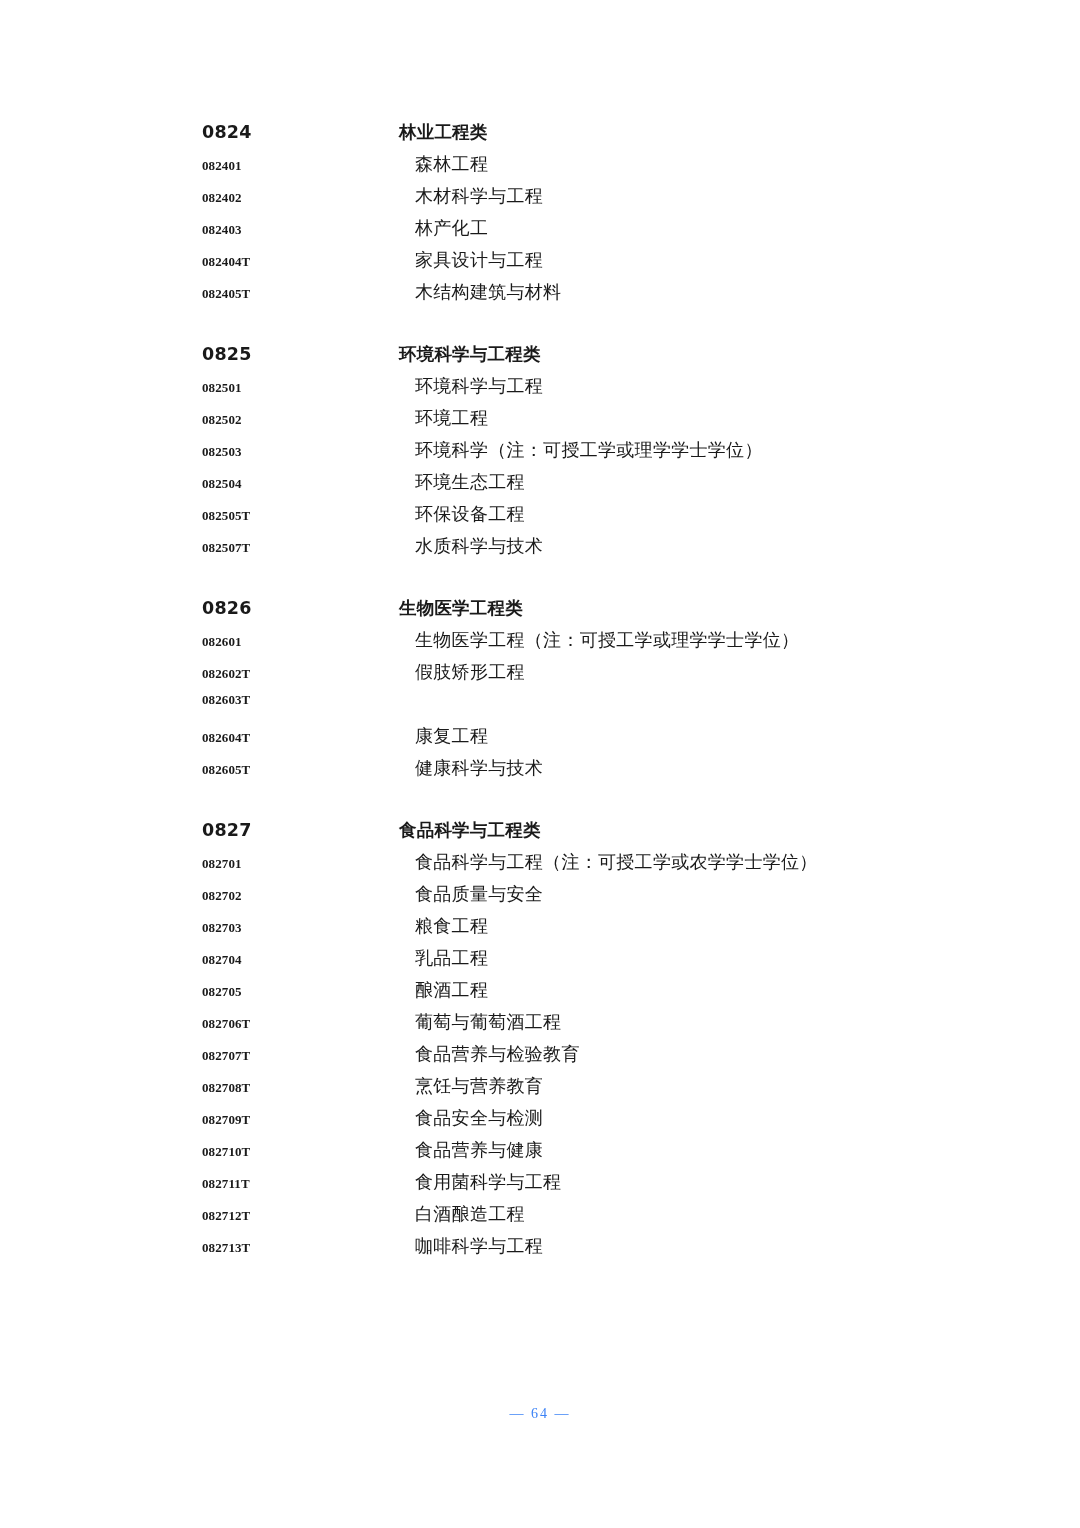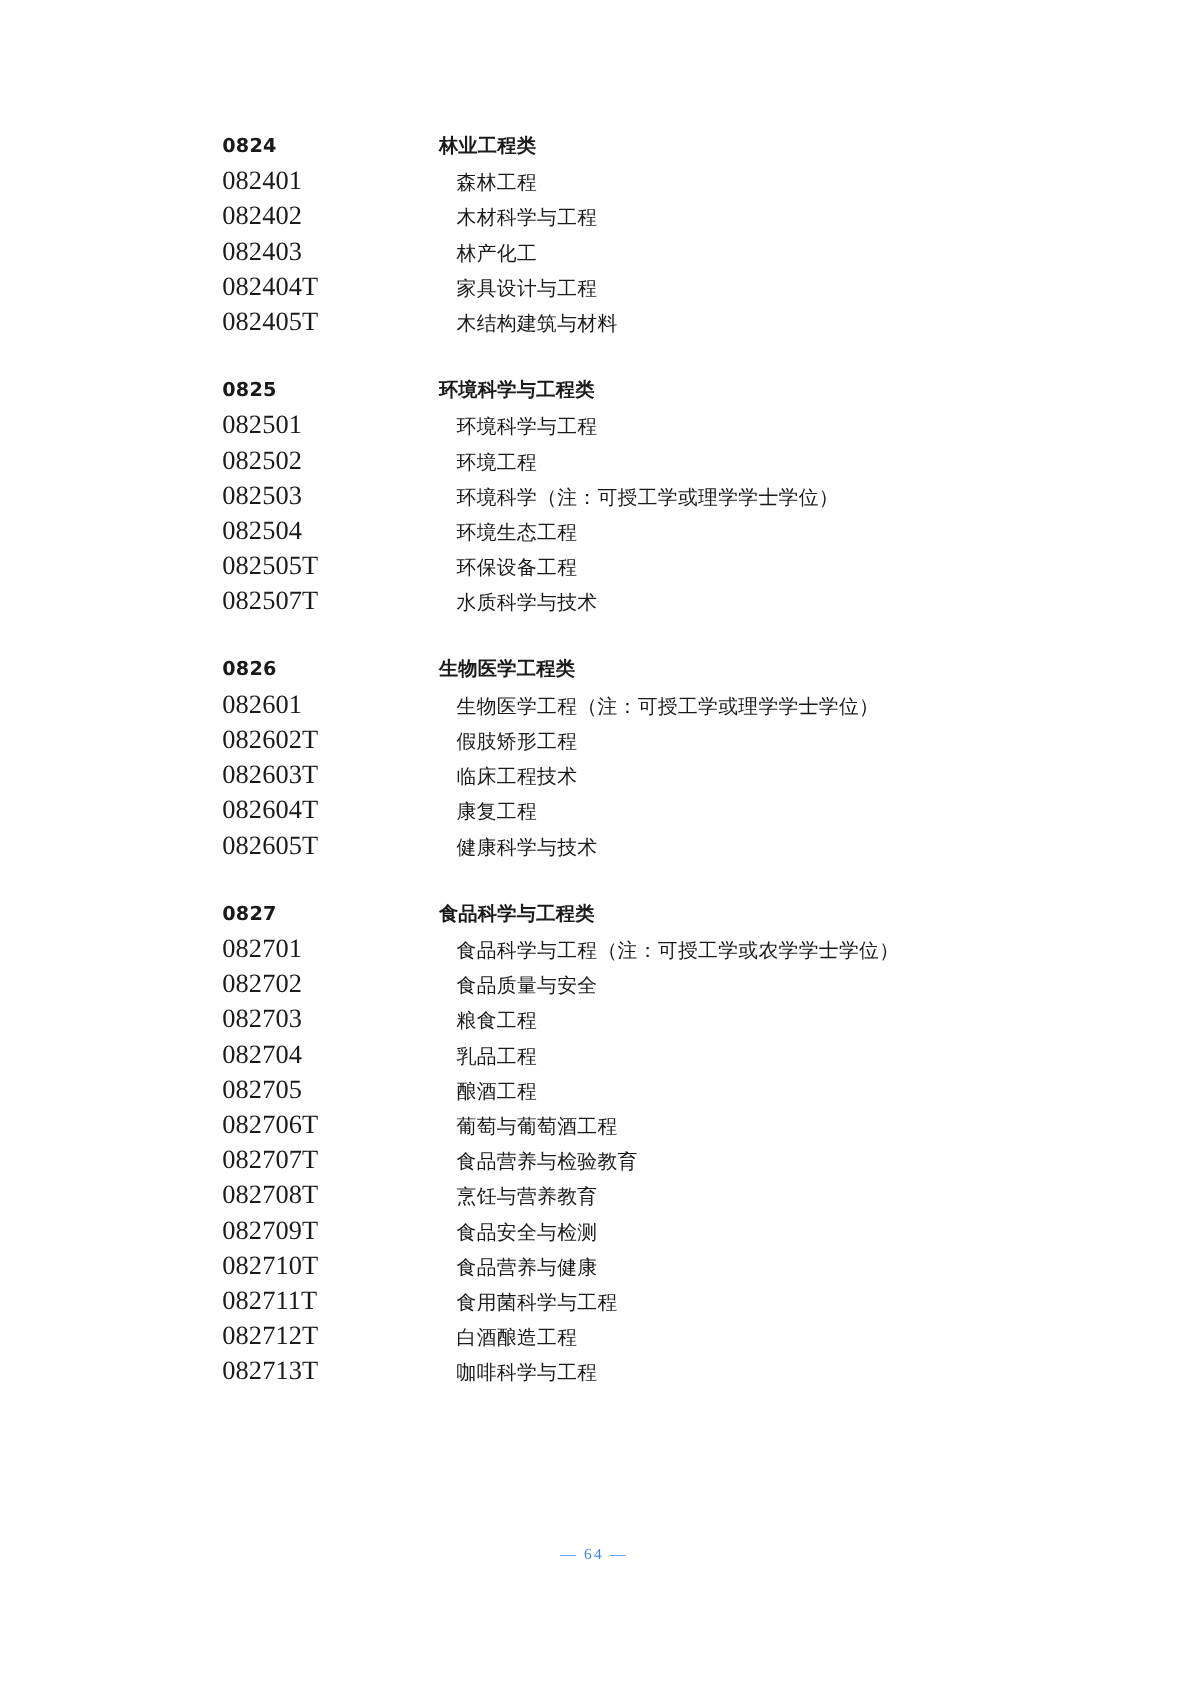--- a/index.html
+++ b/index.html
@@ -45,22 +45,23 @@
     width: 197px;
     flex: none;
   }
   .group-head .name {
     flex: 1;
     font-family: Liberation Mono, monospace;
   }
   .item .code {
     width: 213px;
     flex: none;
-    font-size: 24px;
+    font-size: 13px;
     letter-spacing: 0.1px;
+    font-weight: bold;
   }
   .item .name {
     flex: 1;
     font-size: 18px;
     letter-spacing: 0.3px;
   }
   .footer {
     position: absolute;
     left: 0;
     right: 0;
@@ -143,21 +144,20 @@
         <div class="row item">
           <span class="code">082601</span>
           <span class="name">生物医学工程（注：可授工学或理学学士学位）</span>
         </div>
         <div class="row item">
           <span class="code">082602T</span>
           <span class="name">假肢矫形工程</span>
         </div>
         <div class="row item">
           <span class="code">082603T</span>
-          <span class="name">临床工程技术</span>
         </div>
         <div class="row item">
           <span class="code">082604T</span>
           <span class="name">康复工程</span>
         </div>
         <div class="row item">
           <span class="code">082605T</span>
           <span class="name">健康科学与技术</span>
         </div>
       </div>

